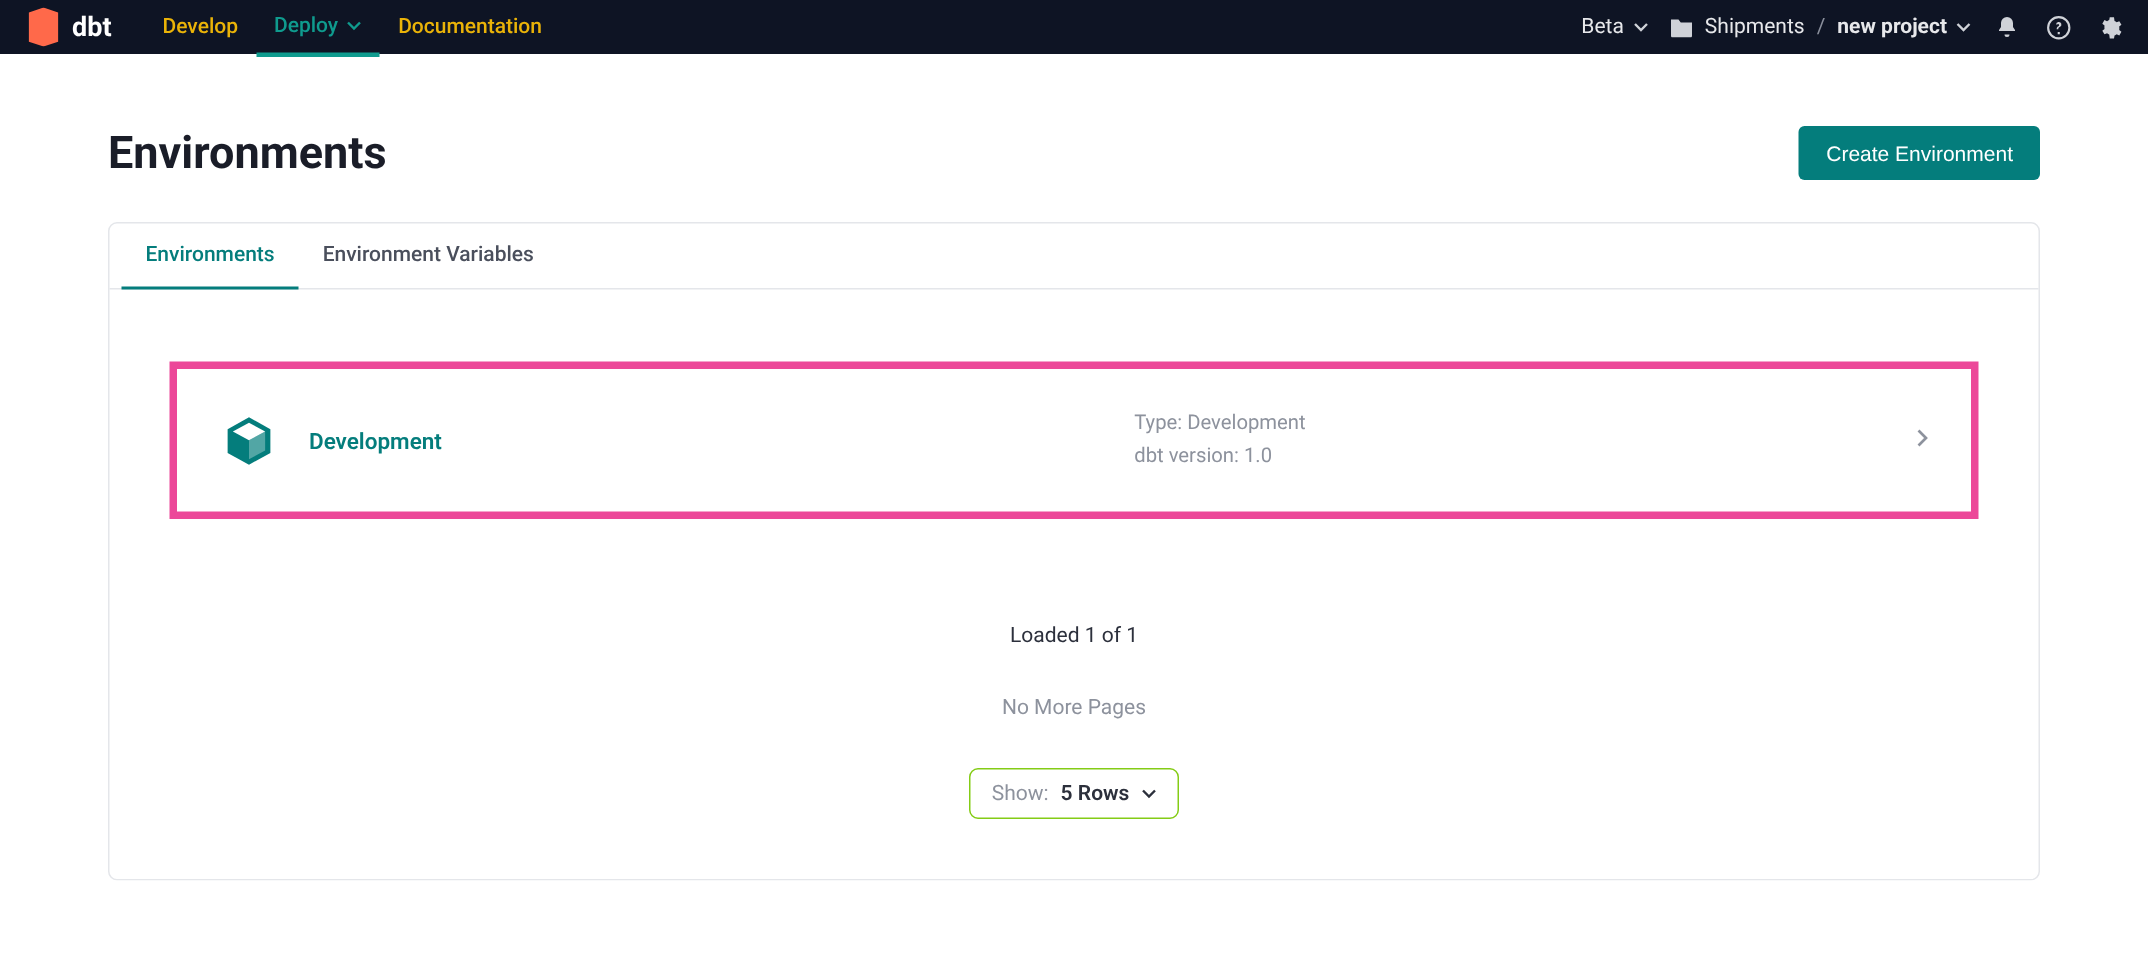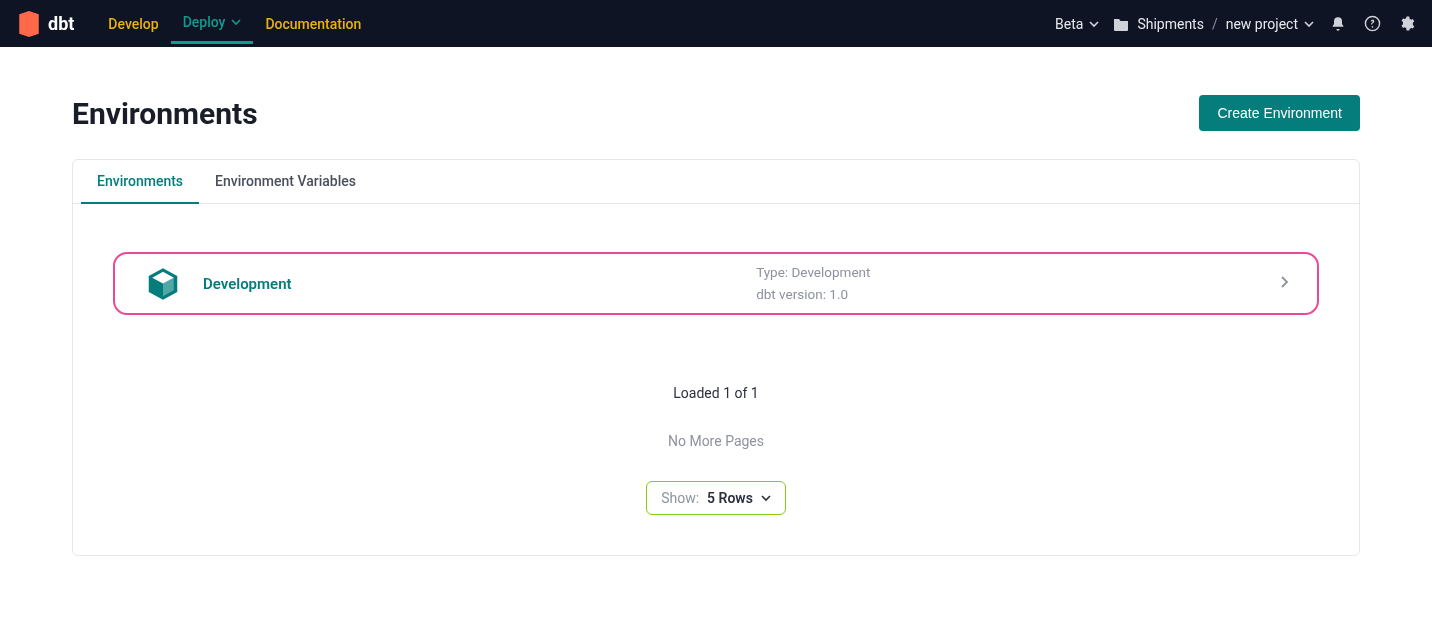--- a/index.html
+++ b/index.html
@@ -1,45 +1,45 @@
 <!DOCTYPE html>
 <html><head>
 <meta charset="utf-8">
 <style>
 * { margin: 0; padding: 0; box-sizing: border-box; }
 body { font-family: -apple-system, BlinkMacSystemFont, "Segoe UI", Roboto, Helvetica, Arial, sans-serif; background: #fff; color: #262a38; width: 1432px; }
 
 
-.topnav { background: #0e1424; height: 47px; display: flex; align-items: center; padding: 0 16px; color: #fff; }
+.topnav { background: #0e1424; height: 36px; display: flex; align-items: center; padding: 0 16px; color: #fff; }
 .logo { display: flex; align-items: center; gap: 6px; margin-right: 22px; }
 .logo svg { display:block; }
 .nav-links { display: flex; align-items: stretch; height: 40px; }
 .nav-link { display: flex; align-items: center; padding: 0 12px; font-size: 14px; font-weight: 500; color: #eab308; cursor: pointer; height:40px; gap:6px; }
 .nav-link.active { color: #0f9b8e; border-bottom: 3px solid #0f9b8e; justify-content: center; }
 .spacer { flex: 1; }
 .nav-right { display: flex; align-items: center; gap: 14px; }
 .beta { display:flex; align-items:center; gap:6px; font-size:14px; color:#e7e8eb; cursor:pointer; }
 .crumb-group { display:flex; align-items:center; gap:8px; font-size:14px; color:#e7e8eb;}
 .crumb-sep { color:#8a8f9c; }
 .icon-btn { width:20px; height:20px; display:flex; align-items:center; justify-content:center; cursor:pointer; color:#cfd2d8;}
-.proj-select { display:flex; align-items:center; gap:6px; cursor:pointer; }
+.proj-select { display:flex; align-items:center; gap:6px; cursor:pointer;font-weight:bold; }
 
 
 .page { padding: 0 72px; }
 .page-header { display:flex; align-items:center; justify-content:space-between; margin-top: 48px; margin-bottom: 28px; }
 .page-title { font-size: 30px; font-weight: 700; color:#1a1d28; }
 .btn-primary { background:#047d7c; color:#fff; border:none; border-radius:4px; padding: 10px 18px; font-size:14px; font-weight:500; cursor:pointer; }
 
 .panel { border:1px solid #e4e6ea; border-radius:6px; padding-bottom: 40px; }
 .tabs { display:flex; padding: 0 8px; border-bottom:1px solid #e4e6ea; }
 .tab { padding: 13px 16px; font-size:14px; font-weight:500; color:#4a4f5c; cursor:pointer; }
 .tab.active { color:#047d7c; border-bottom:2px solid #047d7c; margin-bottom:-1px; }
 
 .content { padding: 48px 40px 0 40px; }
-.env-card { border:2px solid #ec4899; border-radius:14px; padding: 8px 28px; display:flex; align-items:center; cursor:pointer; }
+.env-card { border:5px solid #ec4899; border-radius:0; padding: 26px 28px; display:flex; align-items:center; cursor:pointer; }
 .env-icon { width:40px; height:40px; display:flex; align-items:center; justify-content:center; }
 .env-name { color:#047d7c; font-weight:600; font-size:15px; margin-left: 20px; }
 .env-meta { margin-left: auto; margin-right: auto; position: relative; left: 28px; }
 .env-meta div { color:#8d929d; font-size:13.5px; line-height:1.6; }
 .chev-right { color:#8d929d; }
 
 .footer-row { display:flex; align-items:center; margin-top: 70px; padding: 0 40px; gap: 16px; flex-direction: column; }
 .loaded-text { font-size:14px; color:#2c303c; }
 .divider { flex:1; height:1px; background:#e4e6ea; }
 .no-more { font-size:14px; color:#8d929d; }

